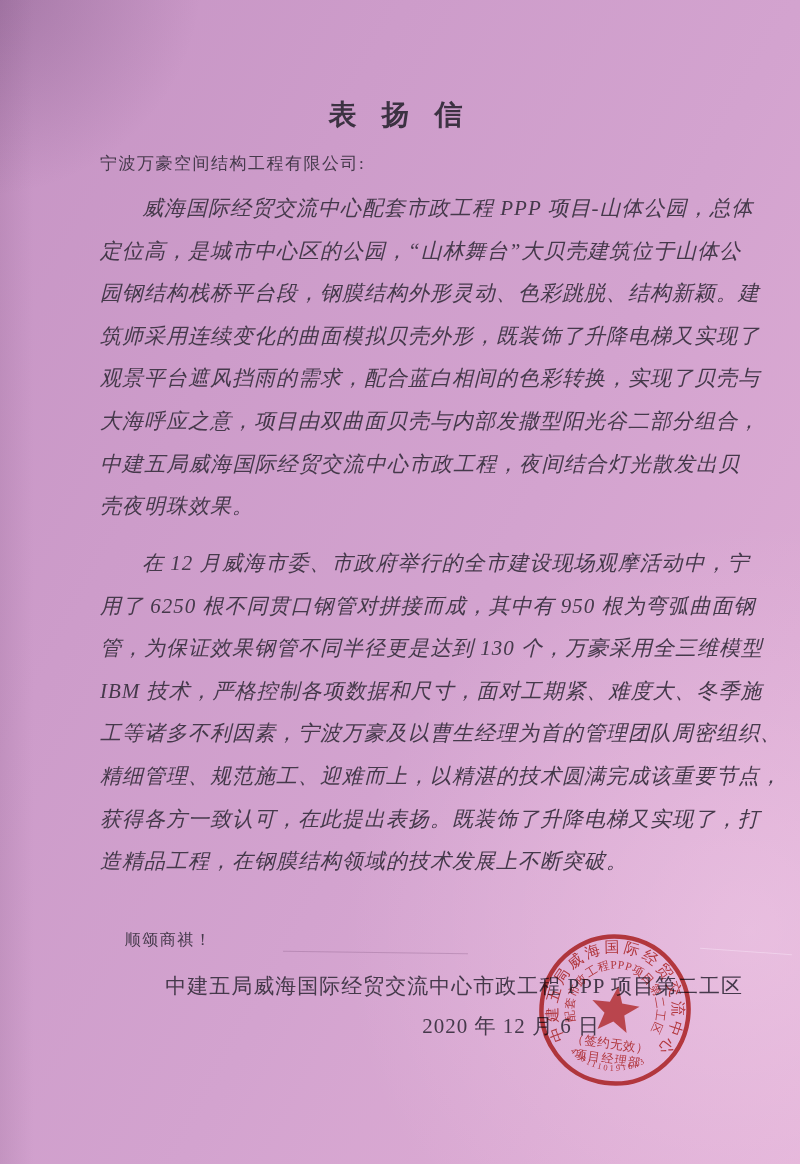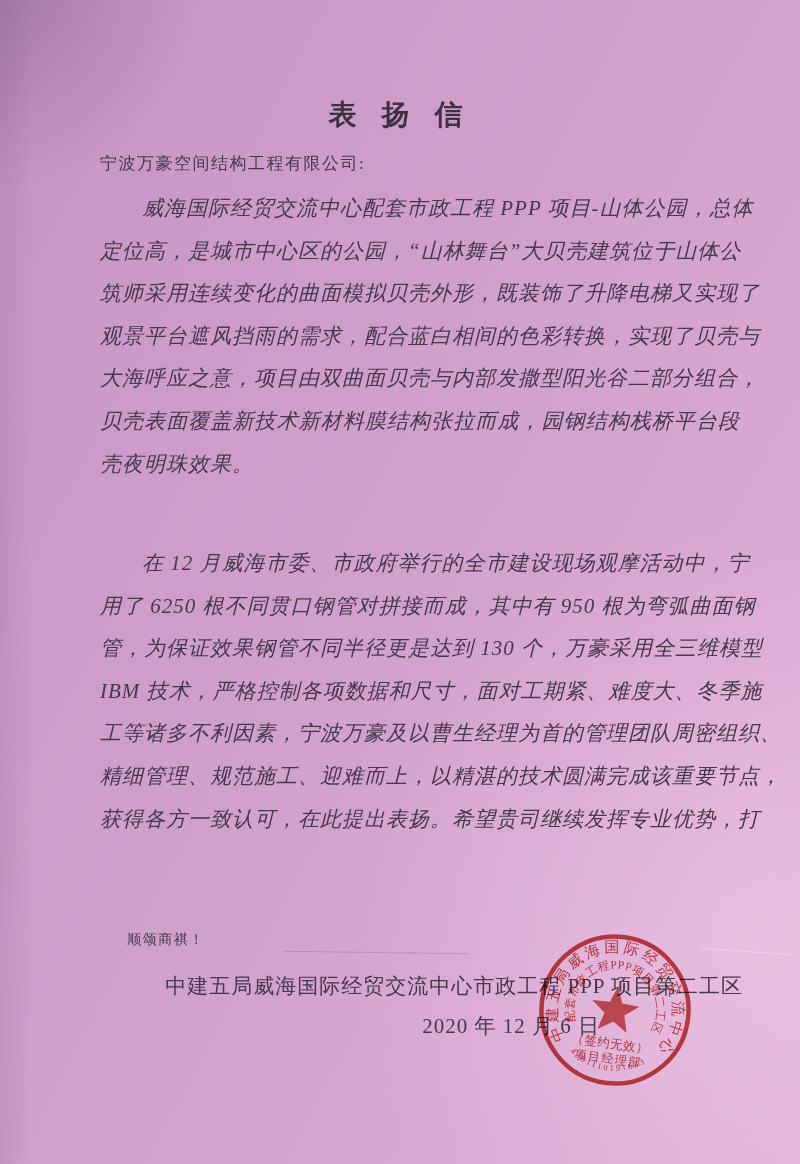--- a/index.html
+++ b/index.html
@@ -26,22 +26,22 @@
   .para{position:absolute;left:100px;width:640px;}
   .p1{top:187px;}
   .p2{top:542px;}
   .bodyline{
     height:42.6px;line-height:42.6px;font-size:21px;letter-spacing:1px;
     text-align:justify;text-align-last:justify;white-space:nowrap;font-style:italic;
   }
   .bodyline.indent{text-indent:2em;}
   .bodyline.end{text-align-last:left;white-space:normal;}
   .closing{
-    position:absolute;top:919px;left:95px;width:640px;
-    font-size:14px;line-height:42px;text-indent:2.3em;letter-spacing:1.5px;
+    position:absolute;top:919px;left:88px;width:640px;
+    font-size:16px;line-height:42px;text-indent:2.3em;letter-spacing:1.5px;
   }
   .signature{
     position:absolute;top:965px;left:100px;width:643px;text-align:right;
     font-size:21px;line-height:42px;letter-spacing:1px;
   }
   .date{
     position:absolute;top:1005px;left:100px;width:640px;text-align:right;
     padding-right:140px;box-sizing:border-box;
     font-size:21px;line-height:42px;letter-spacing:1px;
   }
@@ -69,35 +69,37 @@
 
 <div class="page">
 
   <div class="title">表 扬 信</div>
 
   <div class="salutation">宁波万豪空间结构工程有限公司:</div>
 
   <div class="para p1">
     <div class="bodyline indent">威海国际经贸交流中心配套市政工程 PPP 项目-山体公园，总体</div>
     <div class="bodyline">定位高，是城市中心区的公园，“山林舞台”大贝壳建筑位于山体公</div>
+    <div class="bodyline">园钢结构栈桥平台段，钢膜结构外形灵动、色彩跳脱、结构新颖。建</div>
     <div class="bodyline">筑师采用连续变化的曲面模拟贝壳外形，既装饰了升降电梯又实现了</div>
     <div class="bodyline">观景平台遮风挡雨的需求，配合蓝白相间的色彩转换，实现了贝壳与</div>
     <div class="bodyline">大海呼应之意，项目由双曲面贝壳与内部发撒型阳光谷二部分组合，</div>
-    <div class="bodyline">贝壳表面覆盖新技术新材料膜结构张拉而成，园钢结构栈桥平台段</div>
+    <div class="bodyline">中建五局威海国际经贸交流中心市政工程，夜间结合灯光散发出贝</div>
     <div class="bodyline end">壳夜明珠效果。</div>
   </div>
 
   <div class="para p2">
     <div class="bodyline indent">在 12 月威海市委、市政府举行的全市建设现场观摩活动中，宁</div>
     <div class="bodyline">用了 6250 根不同贯口钢管对拼接而成，其中有 950 根为弯弧曲面钢</div>
     <div class="bodyline">管，为保证效果钢管不同半径更是达到 130 个，万豪采用全三维模型</div>
     <div class="bodyline">IBM 技术，严格控制各项数据和尺寸，面对工期紧、难度大、冬季施</div>
     <div class="bodyline">工等诸多不利因素，宁波万豪及以曹生经理为首的管理团队周密组织、</div>
     <div class="bodyline">精细管理、规范施工、迎难而上，以精湛的技术圆满完成该重要节点，</div>
-    <div class="bodyline">获得各方一致认可，在此提出表扬。希望贵司继续发挥专业优势，打</div>
+    <div class="bodyline">获得各方一致认可，在此提出表扬。既装饰了升降电梯又实现了，打</div>
+    <div class="bodyline end">造精品工程，在钢膜结构领域的技术发展上不断突破。</div>
   </div>
 
   <div class="closing">顺颂商祺！</div>
 
   <div class="signature">中建五局威海国际经贸交流中心市政工程 PPP 项目第二工区</div>
 
   <div class="date">2020 年 12 月 6 日</div>
 
   <div class="crease1"></div>
   <div class="crease2"></div>

